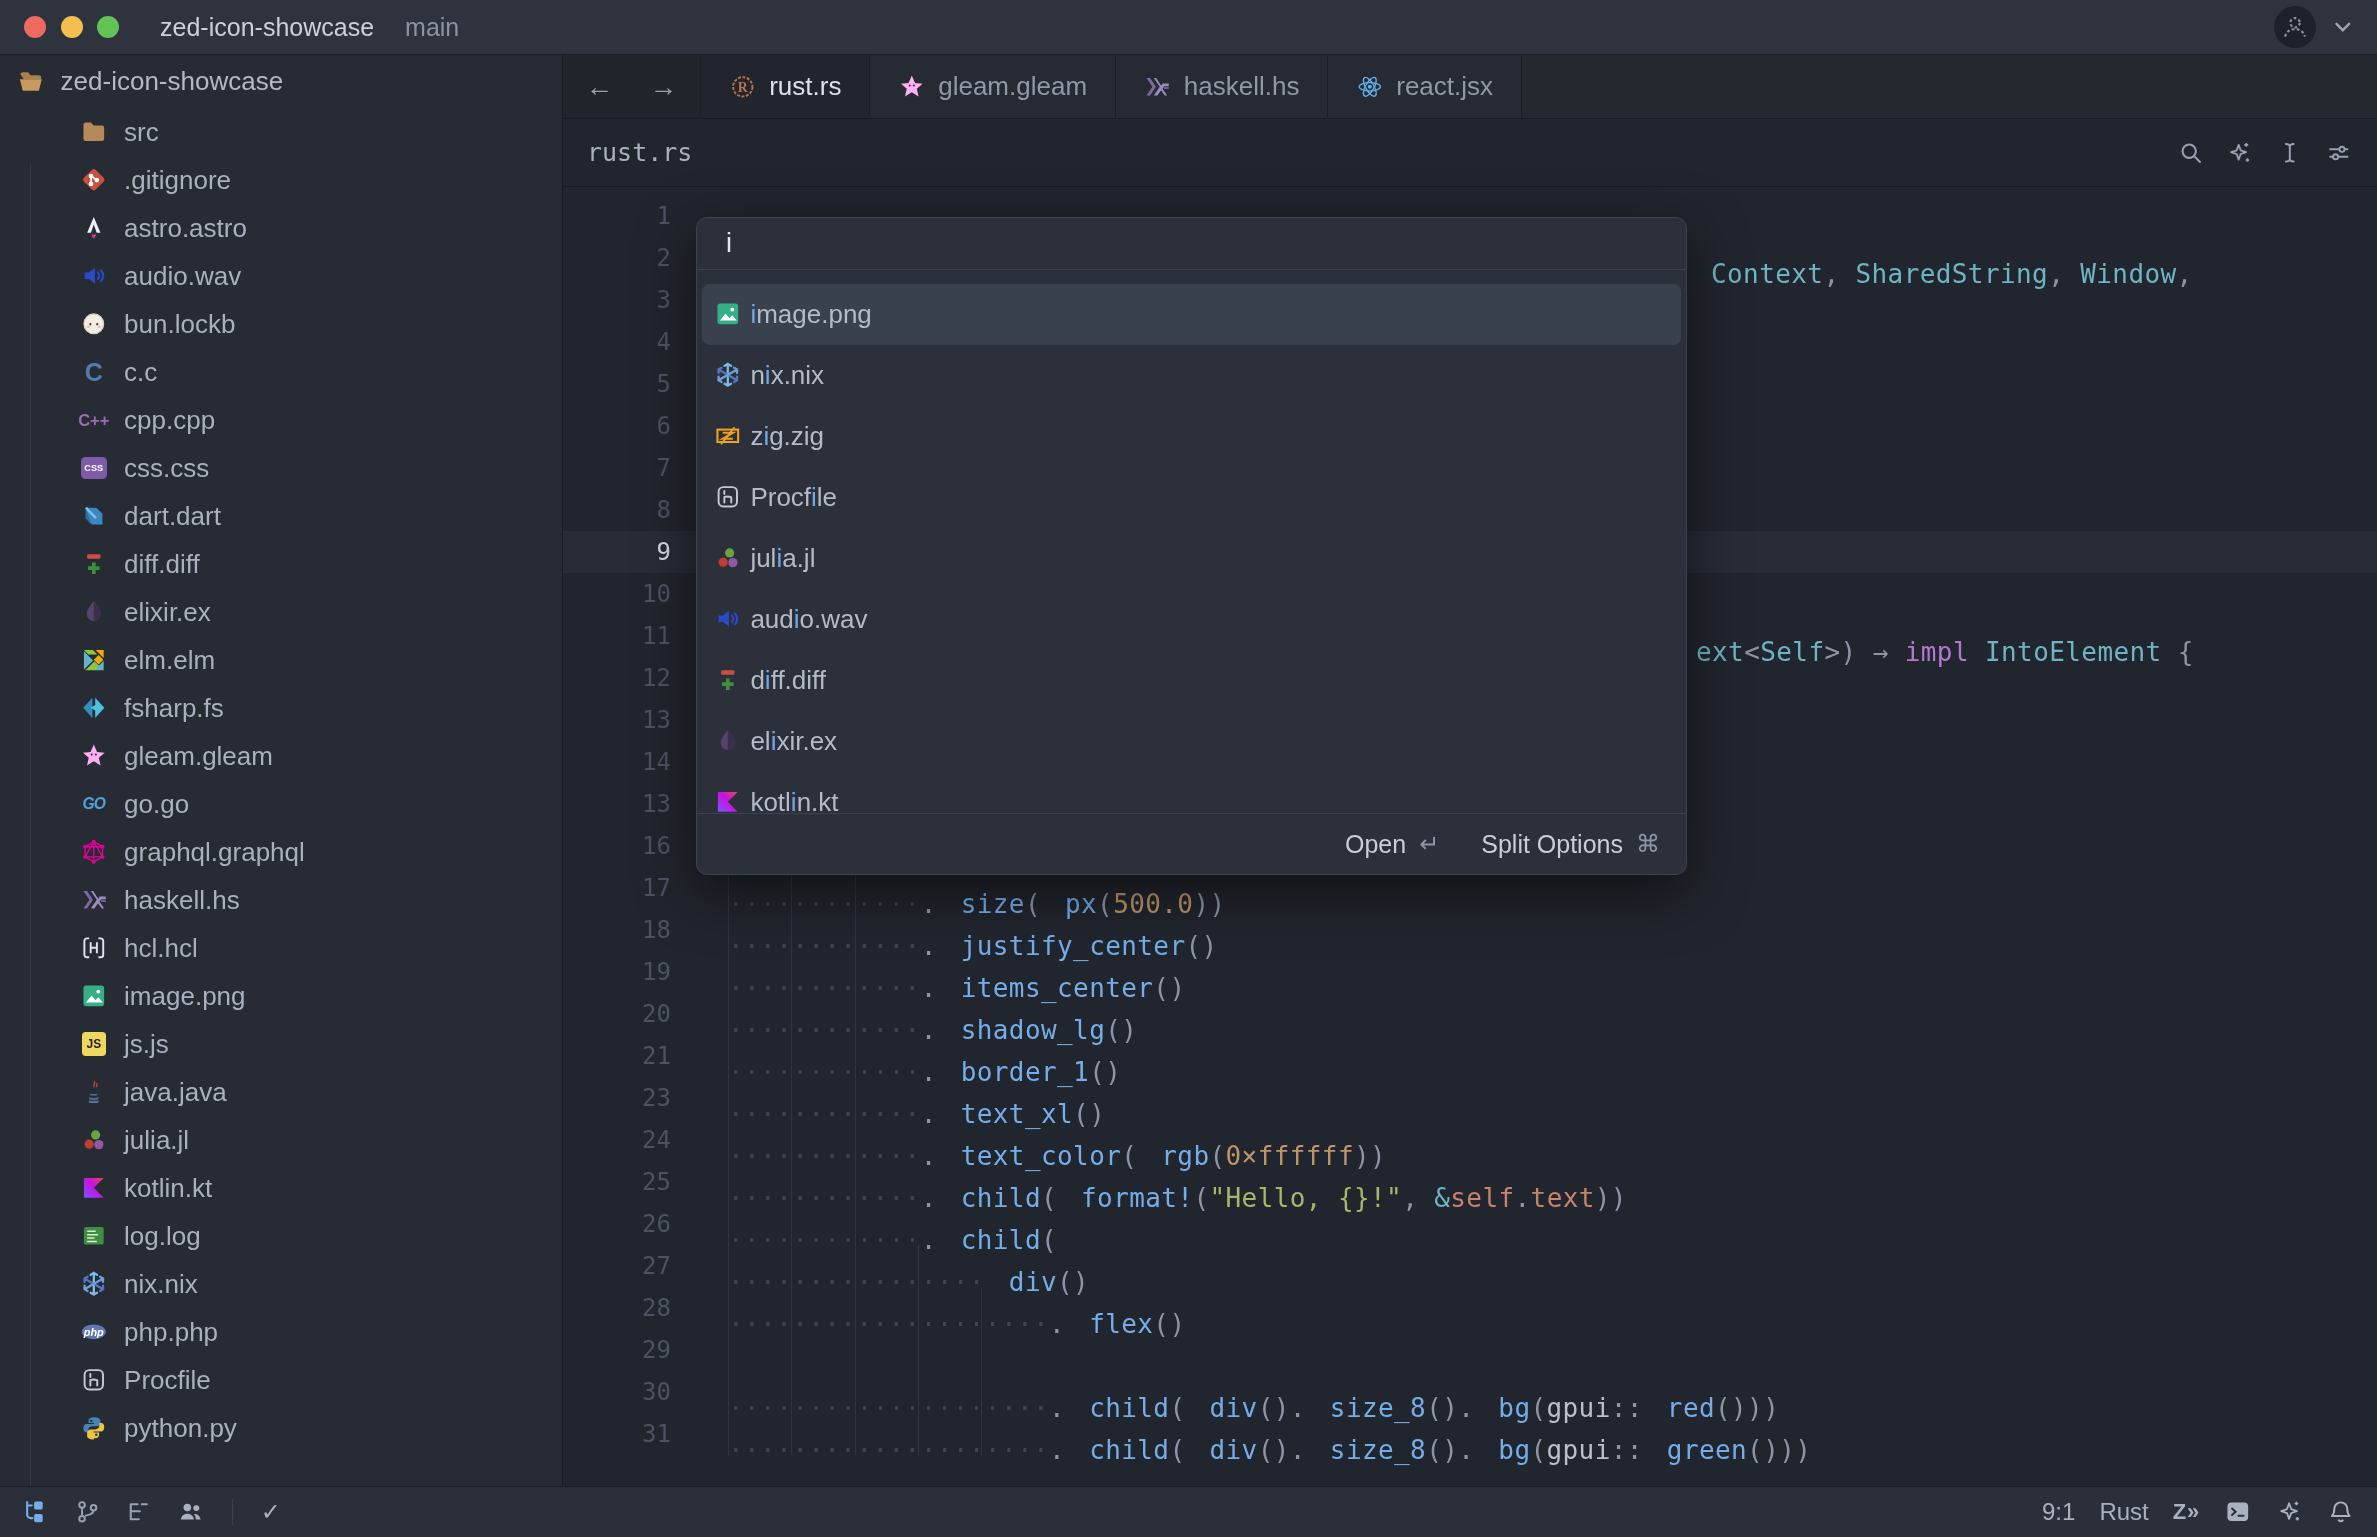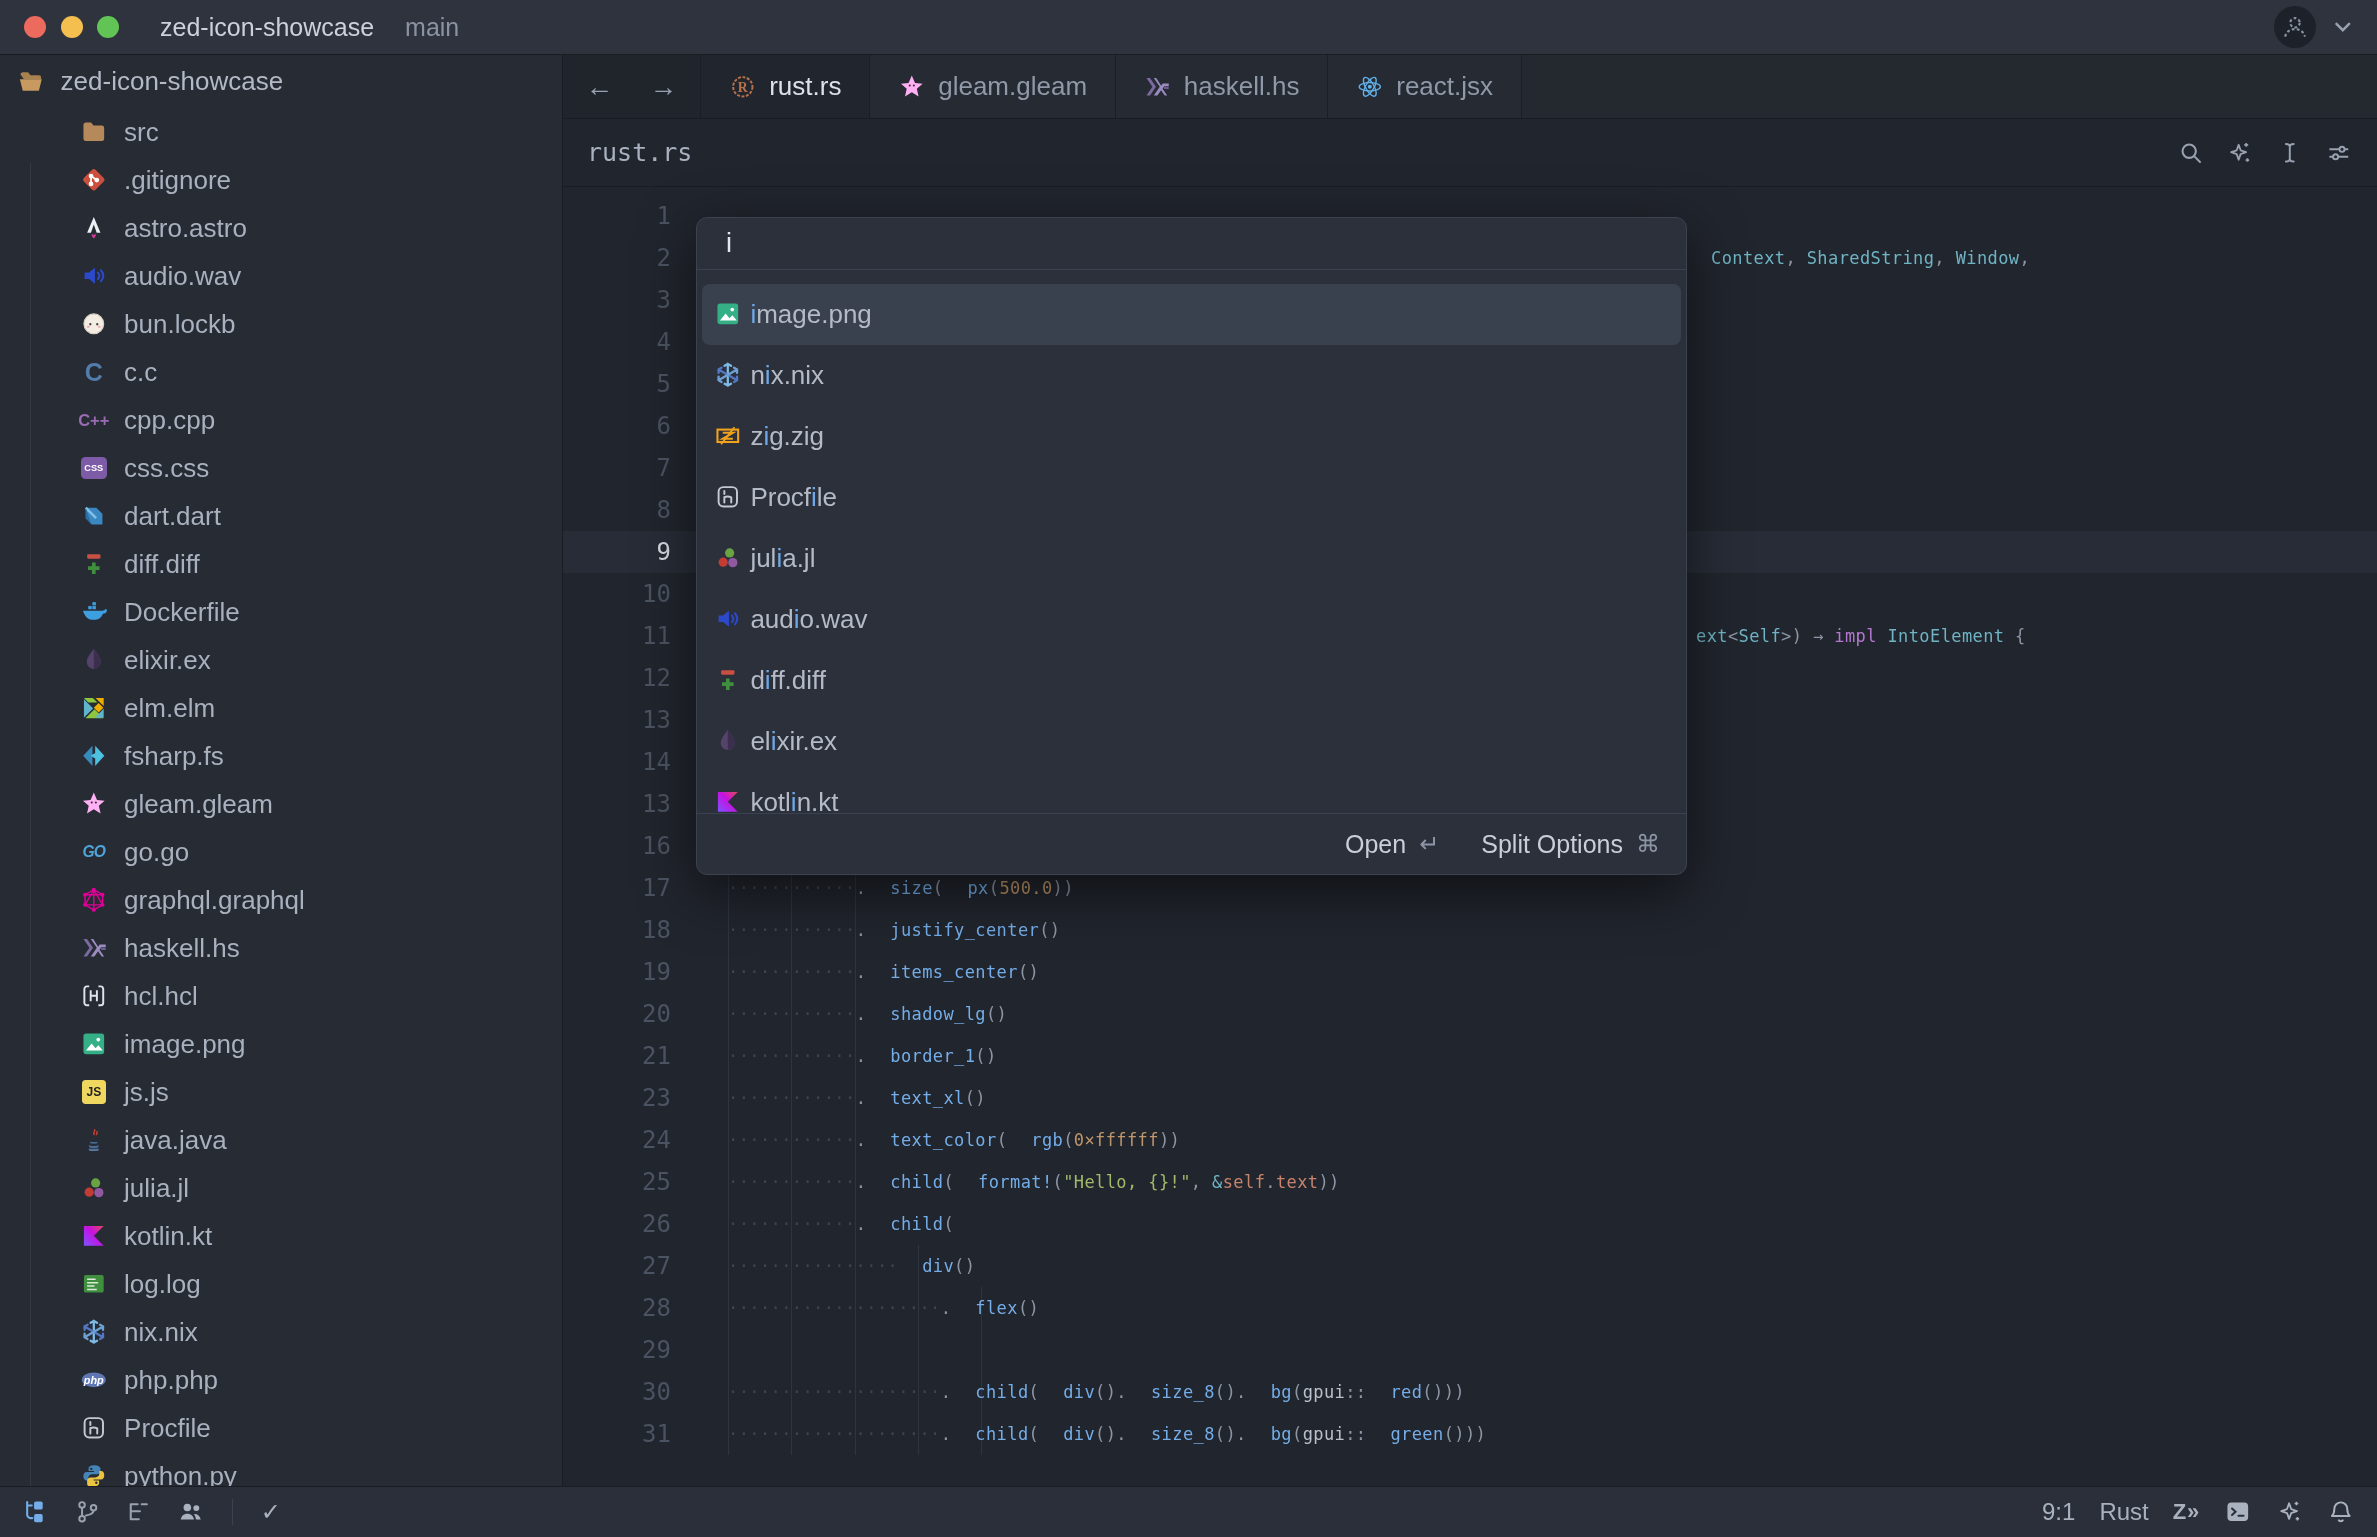--- a/index.html
+++ b/index.html
@@ -41,22 +41,22 @@
   .crumb{font-family:"DejaVu Sans Mono",monospace;font-size:25px;color:#a9b1bf;}
   .toolbar .spacer{flex:1;}
   .tbicons{display:flex;align-items:center;gap:22px;}
   
   .editor{flex:1;position:relative;background:var(--editor-bg);overflow:hidden;padding-top:8.3px;}
   .cl{position:relative;height:42px;}
   .cl.cur{background:#272c37;}
   .lnum{position:absolute;left:0;top:0;width:108px;text-align:right;
         font:24px/42px "DejaVu Sans Mono",monospace;color:#4b5362;}
   .cl.cur .lnum{color:#d5dae2;}
-  .ltext{position:absolute;top:0;white-space:pre;font-family:"DejaVu Sans Mono",monospace;
-         font-size:17px;line-height:42px;letter-spacing:0.4px;}
+  .ltext{position:absolute;top:16px;white-space:pre;font-family:"DejaVu Sans Mono",monospace;
+         font-size:26px;line-height:42px;letter-spacing:0.4px;}
   .guide{position:absolute;top:0;bottom:0;width:0.9px;background:#2e3440;}
   .dots{color:#3d4451;}
   .tk-pn{color:var(--c-pn);} .tk-fn{color:var(--c-fn);margin-left:24px;} .tk-nm{color:var(--c-nm);}
   .tk-st{color:var(--c-st);} .tk-kw{color:var(--c-kw);} .tk-ty{color:var(--c-ty);}
   .tk-mb{color:var(--c-mb);} .tk-op{color:var(--c-ty);} .tk-vr{color:#b9c0cc;}
   
   .finder{position:absolute;left:696px;top:217px;width:991px;height:658px;background:var(--modal-bg);
           border:0.9px solid #3b4350;border-radius:11px;box-shadow:0 16.5px 55px rgba(0,0,0,.55);
           display:flex;flex-direction:column;overflow:hidden;z-index:20;}
   .fquery{height:51px;flex:none;display:flex;align-items:center;padding:0 29px;font-size:27px;color:#e4e8ee;}
@@ -201,33 +201,20 @@
      <span>dart.dart</span>
           </div>
           <div class="frow">
             <span class="icon">
               <svg width="27.6" height="27.6" viewBox="0 0 24 24">
                 <rect x="6.2" y="3.6" width="11.6" height="4" rx="1" fill="#c94f43"></rect>
                 <path d="M10.4 10.8h3.2v3.4H17v3.2h-3.4v3.4h-3.2v-3.4H7v-3.2h3.4z" fill="#3f8f3f"></path>
               </svg>
             </span>
      <span>diff.diff</span>
-          </div>
-          <div class="frow">
-            <span class="icon">
-              <svg width="27.6" height="27.6" viewBox="0 0 24 24">
-                <g fill="#3d9fe0">
-                  <rect x="7.2" y="7" width="3" height="2.8"></rect>
-                  <rect x="10.8" y="7" width="3" height="2.8"></rect>
-                  <rect x="10.8" y="3.6" width="3" height="2.8"></rect>
-                  <path d="M2.6 11h16.6c1.7 0 2.8-.8 3.3-1.7.7.3 1.2 1.3.7 2.5-.5 1.3-1.8 1.9-3.3 1.9-.9 3.2-3.8 5.3-8.2 5.3-4.3 0-7.5-2.5-9.1-8z"></path>
-                </g>
-              </svg>
-            </span>
-     <span>Dockerfile</span>
           </div>
           <div class="frow">
             <span class="icon">
               <svg width="27.6" height="27.6" viewBox="0 0 24 24">
                 <path d="M12 2.4c3.1 4.1 6.1 7.2 6.1 11.6a6.1 6.1 0 01-12.2 0C5.9 9.6 9.4 6.5 12 2.4z" fill="#55436b"></path>
                 <path d="M12 2.4c3.1 4.1 6.1 7.2 6.1 11.6A6.1 6.1 0 0112 20.1z" fill="#3b2f4d"></path>
               </svg>
             </span>
      <span>elixir.ex</span>
           </div>

